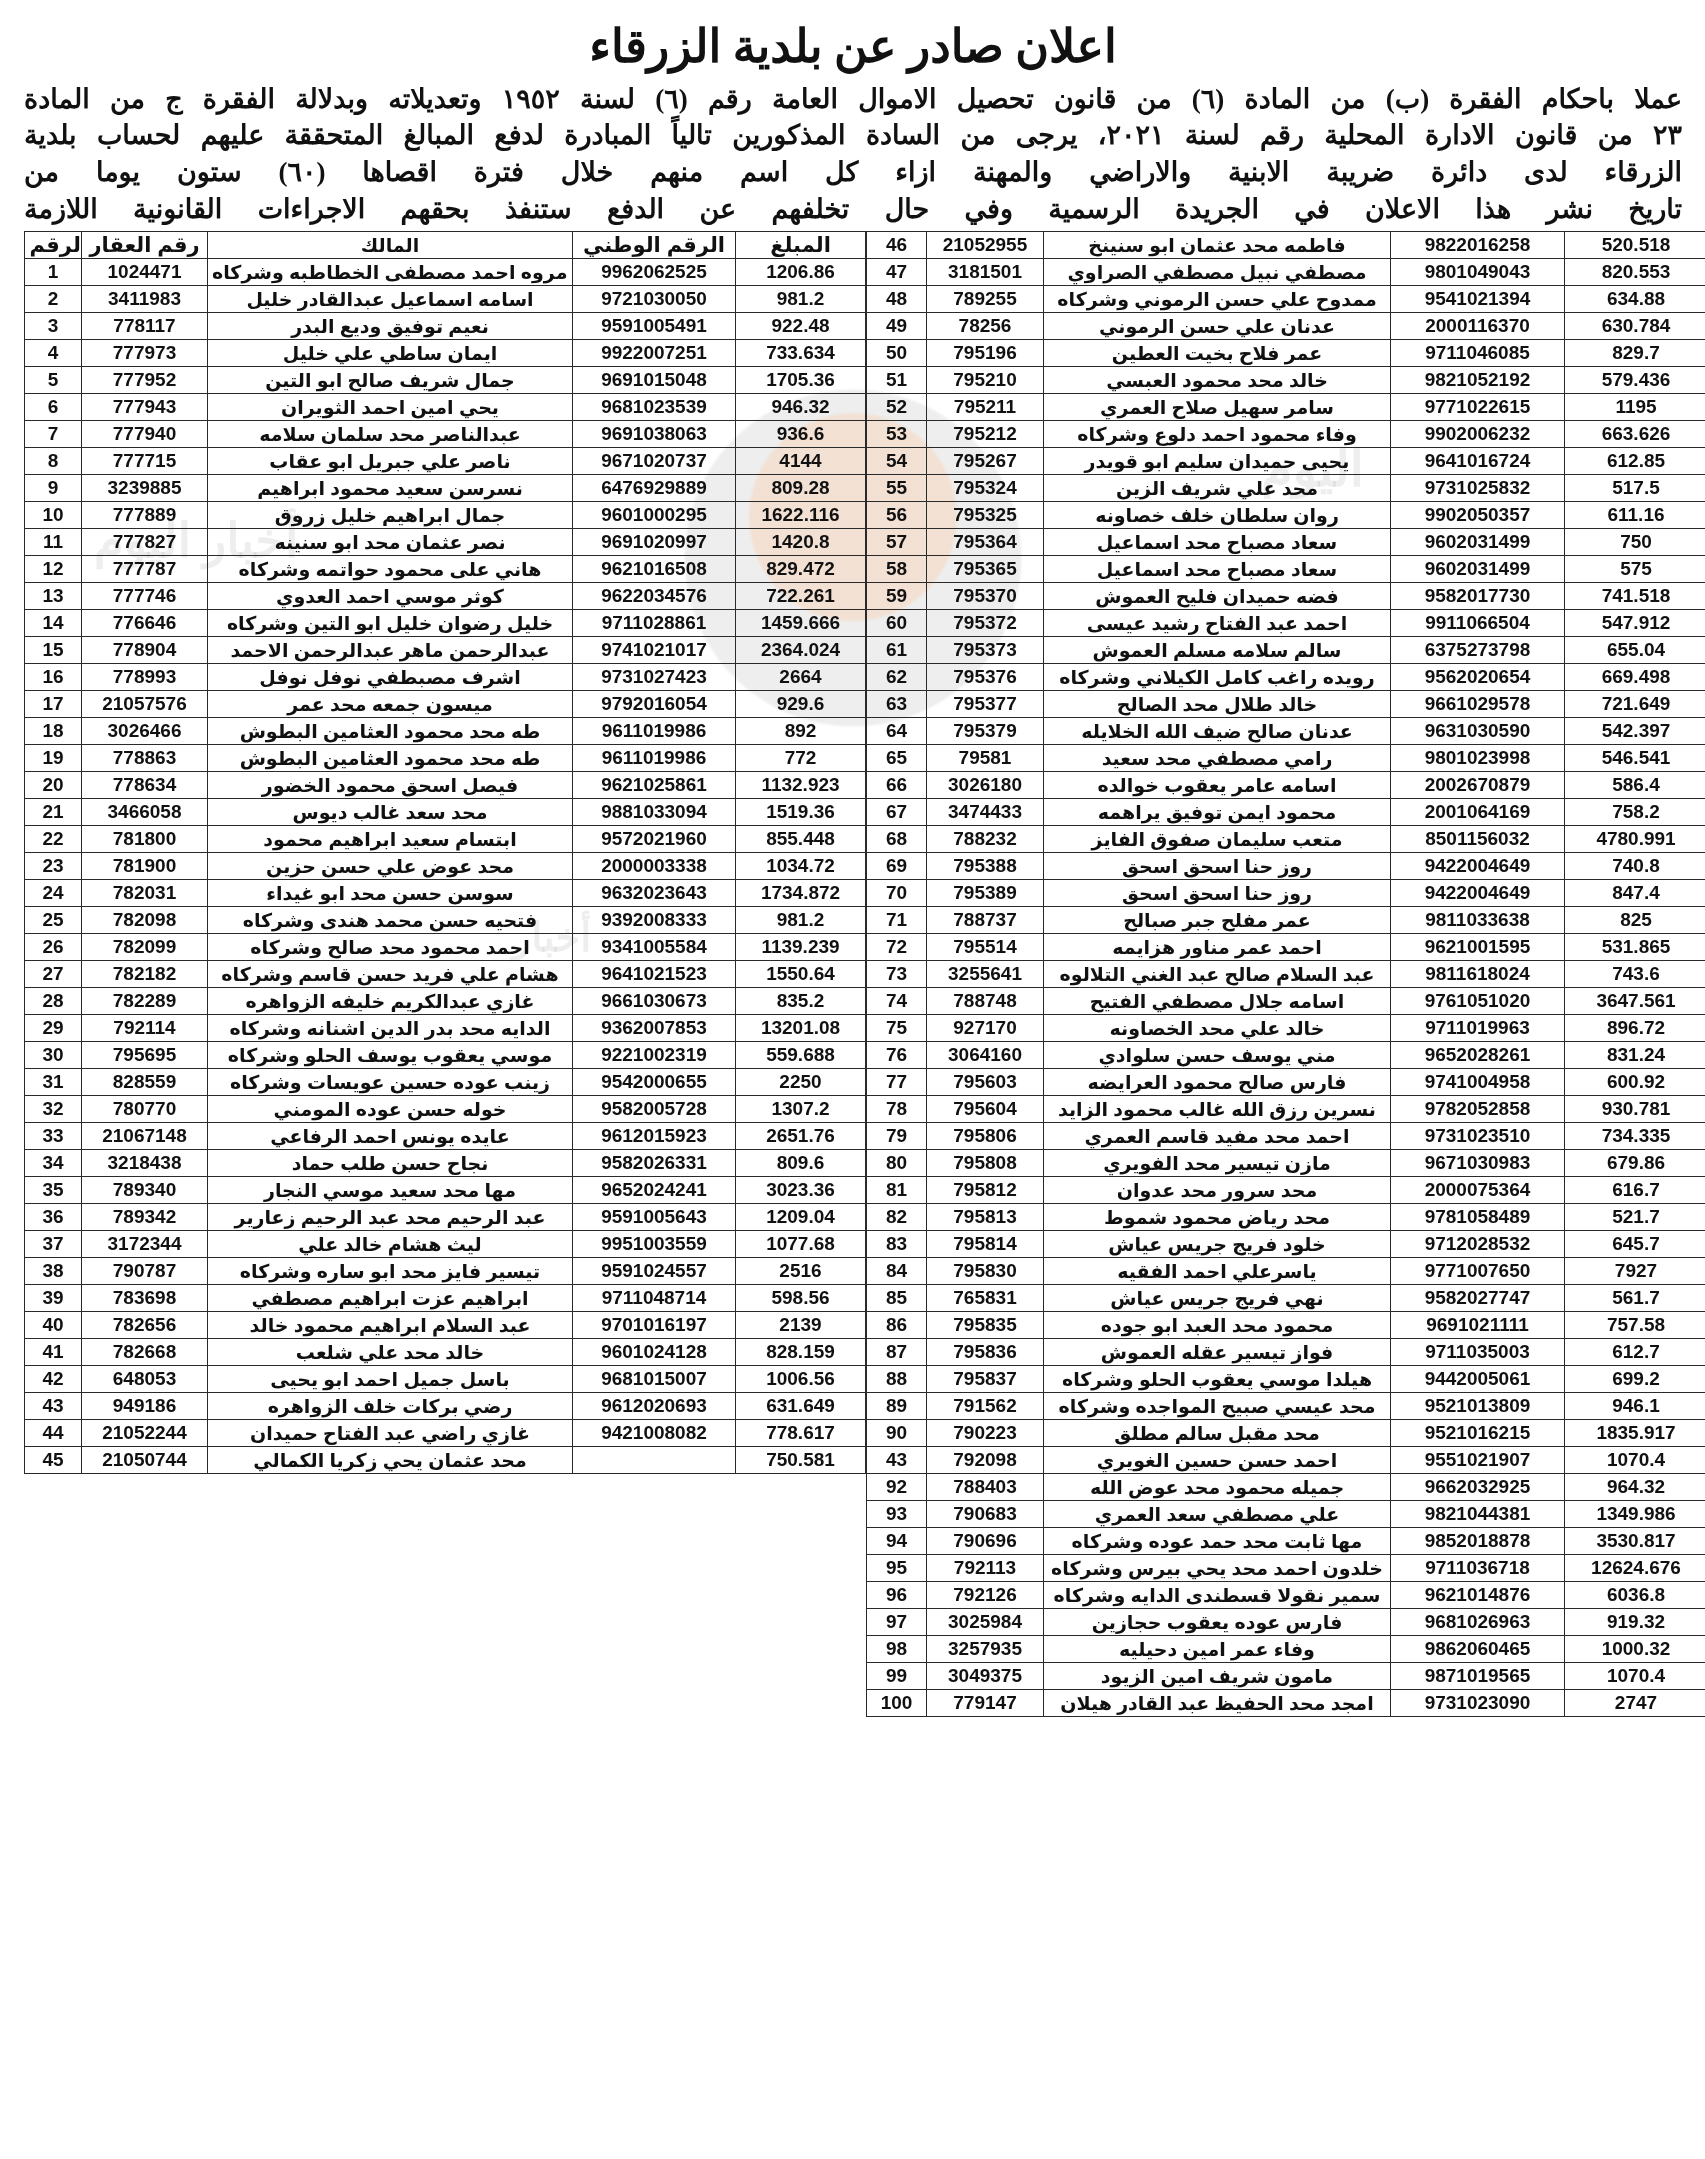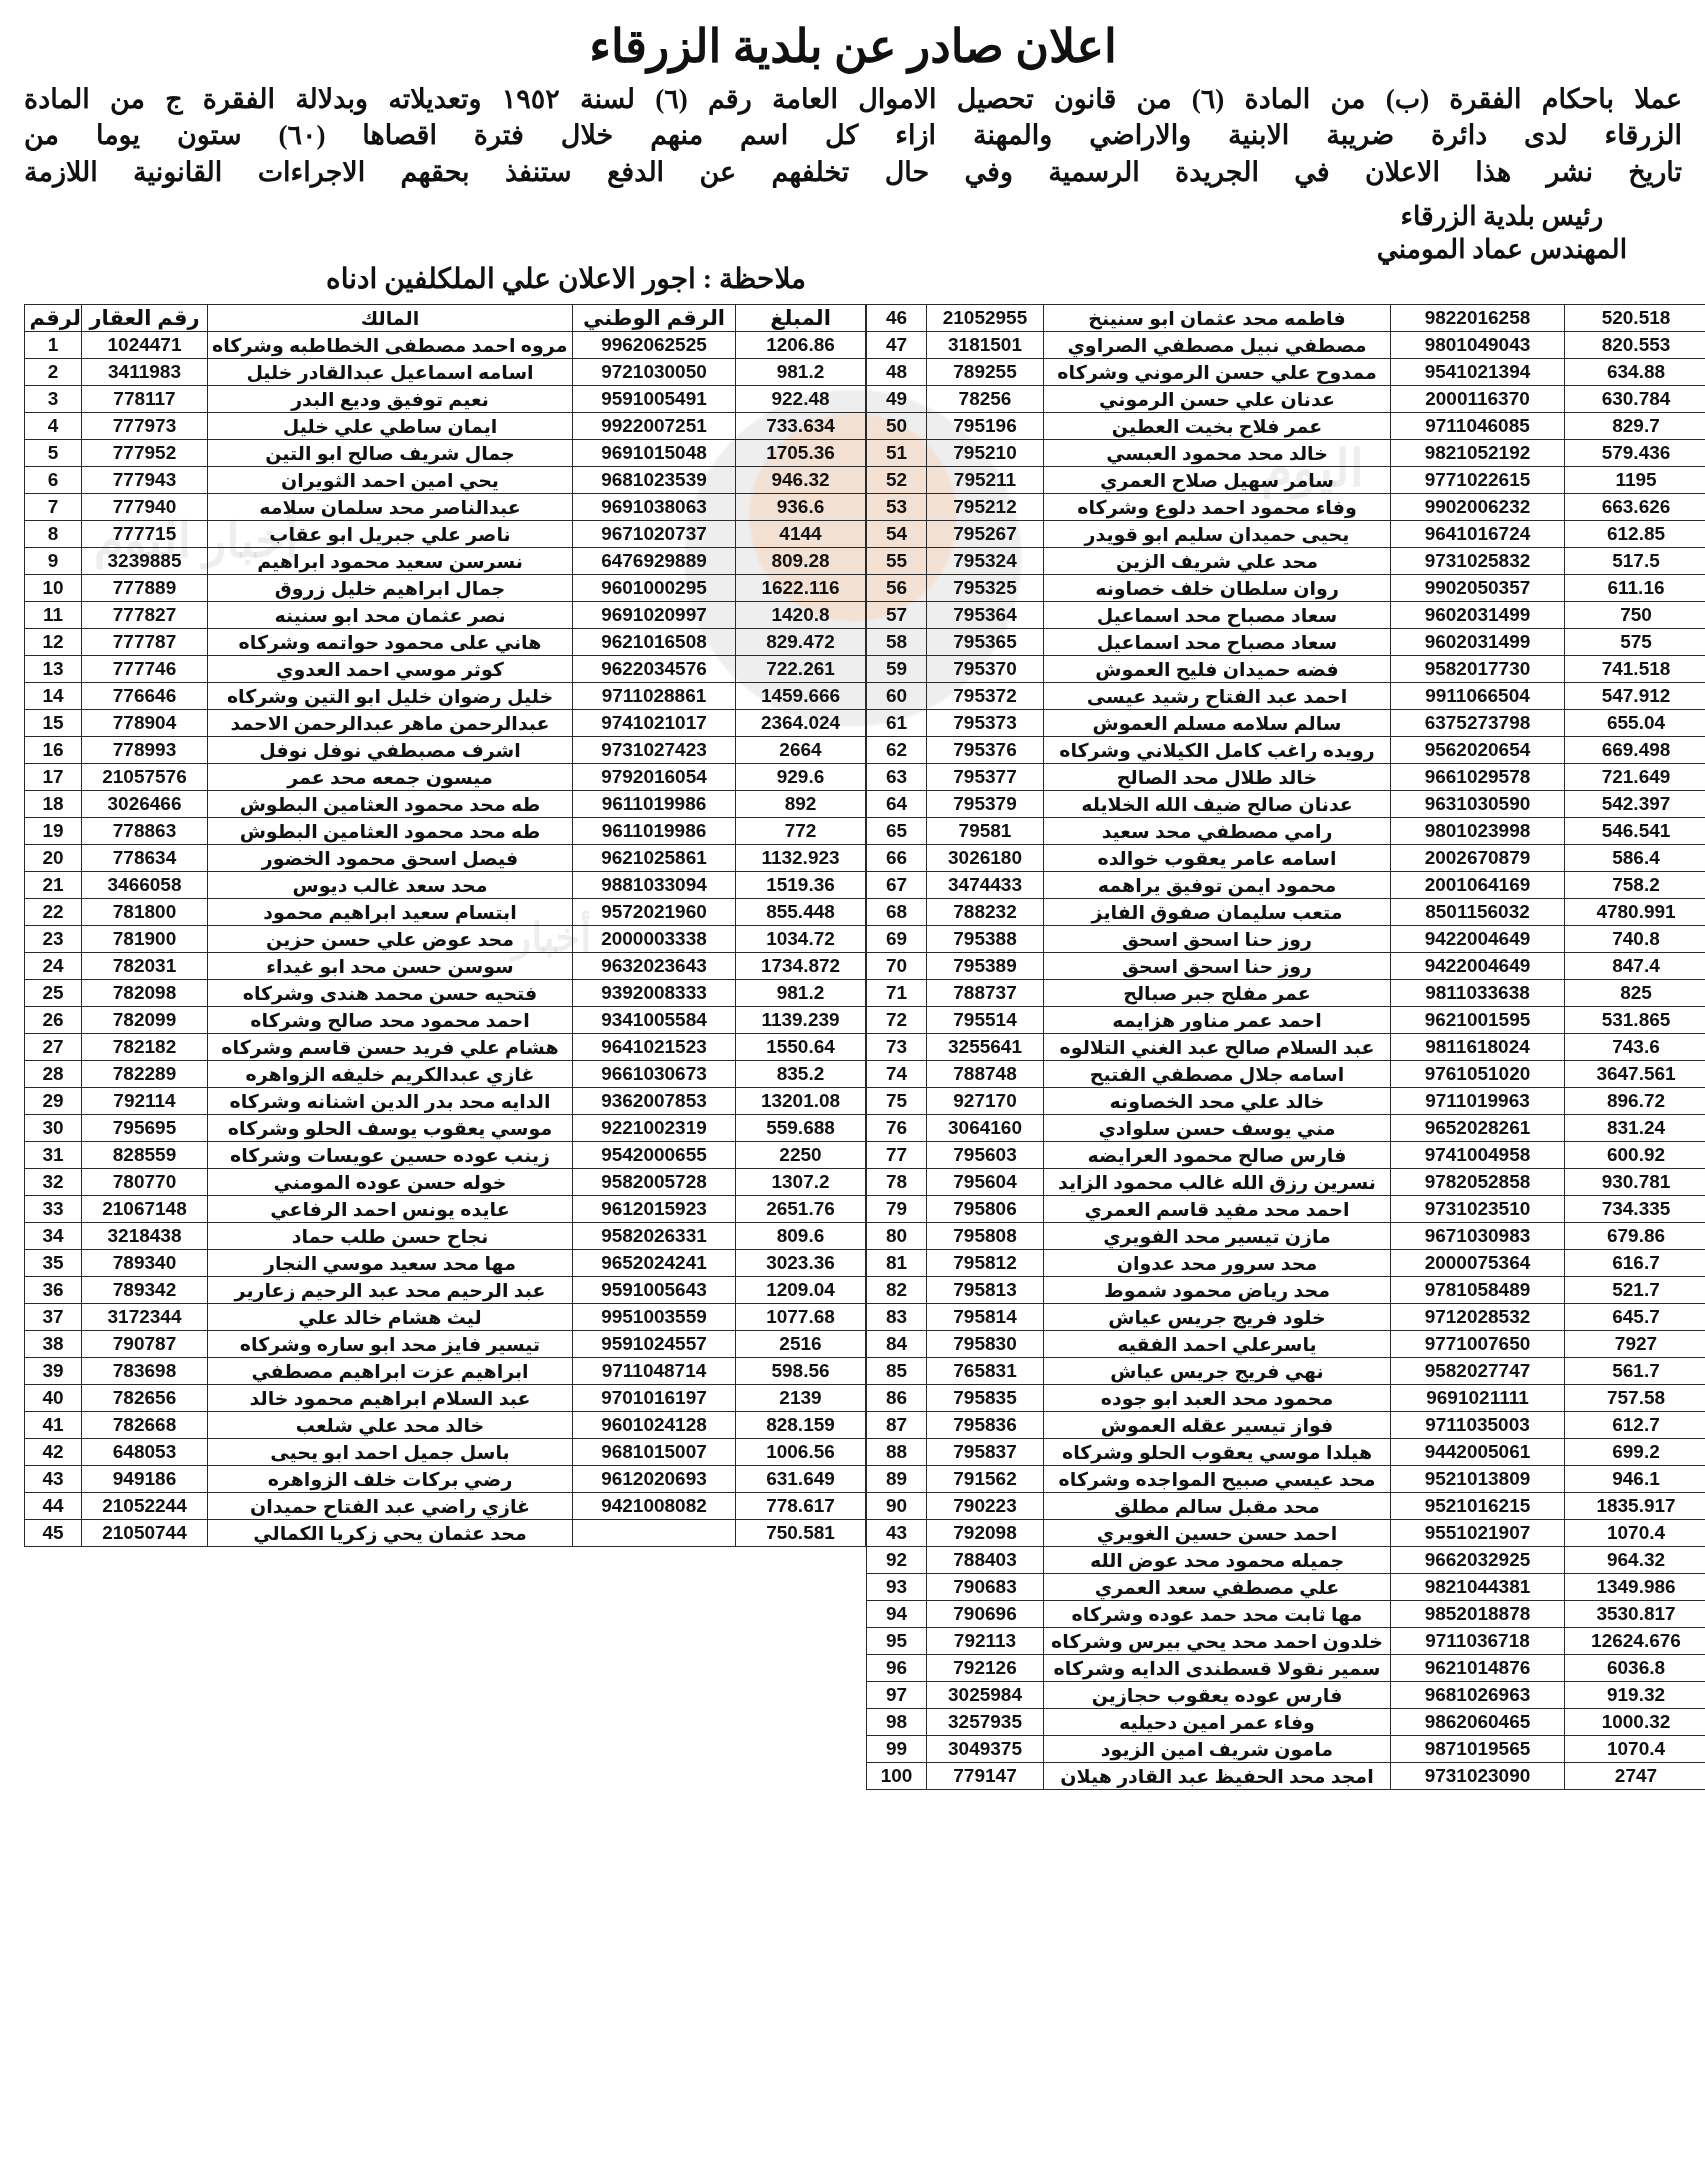--- a/index.html
+++ b/index.html
@@ -137,30 +137,24 @@
   <div class="watermark"></div>
   <div class="wm-text" style="left:94px;top:512px;font-size:48px;">أخبار اليوم</div>
   <div class="wm-text" style="left:512px;top:914px;font-size:40px;">أخبار</div>
   <div class="wm-text" style="left:1261px;top:439px;font-size:51px;">اليوم</div>
 
   <div class="content">
 
     <h1 class="title">اعلان صادر عن بلدية الزرقاء</h1>
 
     <p class="body-text">عملا باحكام الفقرة (ب) من المادة (٦) من قانون تحصيل الاموال العامة رقم (٦) لسنة ١٩٥٢ وتعديلاته وبدلالة الفقرة ج من المادة</p>
+    <p class="body-text">٢٣ من قانون الادارة المحلية رقم لسنة ٢٠٢١، يرجى من السادة المذكورين تالياً المبادرة لدفع المبالغ المتحققة عليهم لحساب بلدية</p>
     <p class="body-text">الزرقاء لدى دائرة ضريبة الابنية والاراضي والمهنة ازاء كل اسم منهم خلال فترة اقصاها (٦٠) ستون يوما من</p>
     <p class="body-text">تاريخ نشر هذا الاعلان في الجريدة الرسمية وفي حال تخلفهم عن الدفع ستنفذ بحقهم الاجراءات القانونية اللازمة</p>
 
-    <div class="sig-row">
-      <div class="signature">
-        <div>رئيس بلدية الزرقاء</div>
-        <div>المهندس عماد المومني</div>
-      </div>
-      <div class="note">ملاحظة : اجور الاعلان علي الملكلفين ادناه</div>
-    </div>
 
     <div class="tables">
 
       <table class="right-table">
         <colgroup>
           <col class="c-amt">
             <col class="c-nat">
             <col class="c-owner">
             <col class="c-prop">
             <col class="c-idx">

